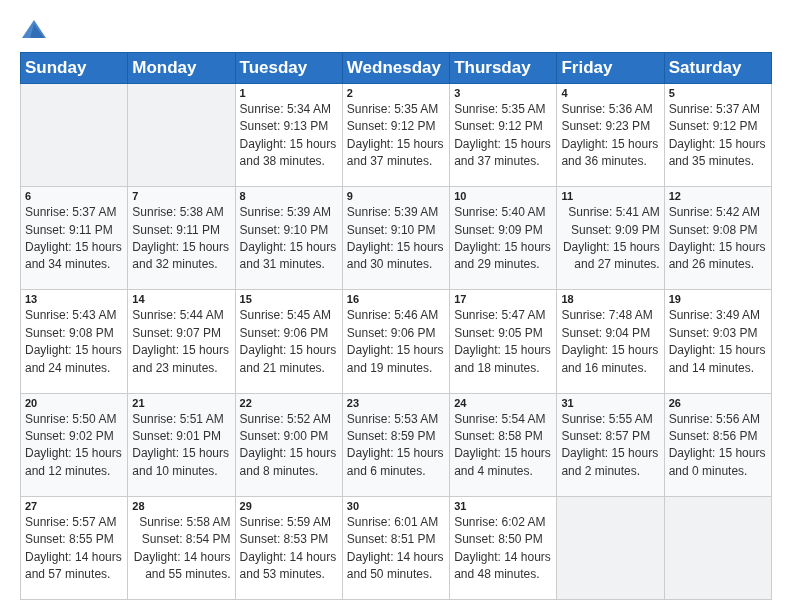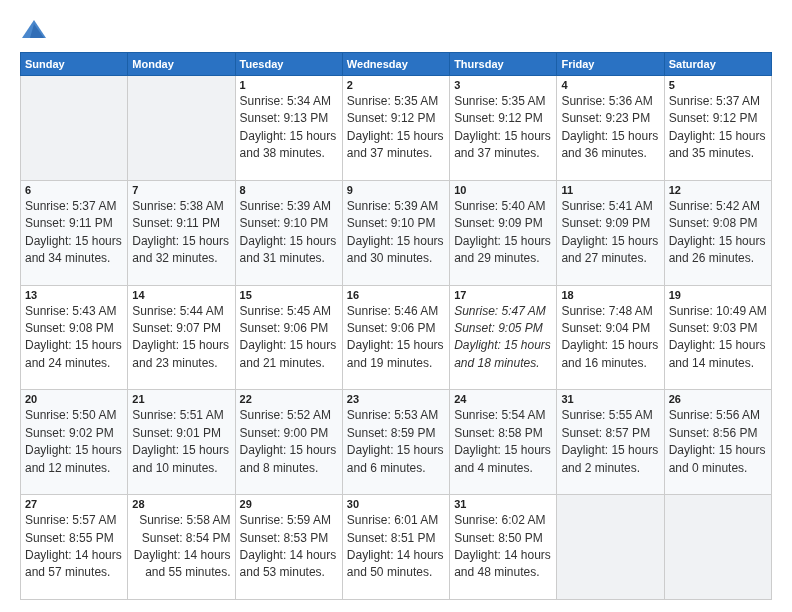--- a/index.html
+++ b/index.html
@@ -62,21 +62,21 @@
     .calendar {
       flex: 1;
       border: 1px solid #ccc;
       border-collapse: collapse;
       width: 100%;
       table-layout: fixed;
     }
     .calendar th {
       background-color: #2a72c3;
       color: white;
-      font-size: 11px;
+      font-size: 17px;
       font-weight: bold;
       padding: 5px 4px;
       text-align: left;
       border: 1px solid #1a5fa8;
     }
     .calendar td {
       border: 1px solid #ccc;
       vertical-align: top;
       padding: 3px 4px;
       font-size: 9.5px;
@@ -205,21 +205,21 @@
           </td>
           <td>
             <div class="day-number">10</div>
             <div class="day-detail" style="white-space: pre-line;">Sunrise: 5:40 AM
 Sunset: 9:09 PM
 Daylight: 15 hours
 and 29 minutes.</div>
           </td>
           <td>
             <div class="day-number">11</div>
-            <div class="day-detail" style="white-space: pre-line;">Sunrise: 5:41 AM
+            <div class="day-detail" style="white-space: pre-line; text-align: right;">Sunrise: 5:41 AM
 Sunset: 9:09 PM
 Daylight: 15 hours
 and 27 minutes.</div>
           </td>
           <td>
             <div class="day-number">12</div>
             <div class="day-detail" style="white-space: pre-line;">Sunrise: 5:42 AM
 Sunset: 9:08 PM
 Daylight: 15 hours
 and 26 minutes.</div>
@@ -249,35 +249,35 @@
           </td>
           <td>
             <div class="day-number">16</div>
             <div class="day-detail" style="white-space: pre-line;">Sunrise: 5:46 AM
 Sunset: 9:06 PM
 Daylight: 15 hours
 and 19 minutes.</div>
           </td>
           <td>
             <div class="day-number">17</div>
-            <div class="day-detail" style="white-space: pre-line; font-style: italic;">Sunrise: 5:47 AM
+            <div class="day-detail" style="white-space: pre-line;">Sunrise: 5:47 AM
 Sunset: 9:05 PM
 Daylight: 15 hours
 and 18 minutes.</div>
           </td>
           <td>
             <div class="day-number">18</div>
             <div class="day-detail" style="white-space: pre-line;">Sunrise: 7:48 AM
 Sunset: 9:04 PM
 Daylight: 15 hours
 and 16 minutes.</div>
           </td>
           <td>
             <div class="day-number">19</div>
-            <div class="day-detail" style="white-space: pre-line;">Sunrise: 10:49 AM
+            <div class="day-detail" style="white-space: pre-line;">Sunrise: 3:49 AM
 Sunset: 9:03 PM
 Daylight: 15 hours
 and 14 minutes.</div>
           </td>
         </tr>
         <tr>
           <td>
             <div class="day-number">20</div>
             <div class="day-detail" style="white-space: pre-line;">Sunrise: 5:50 AM
 Sunset: 9:02 PM

